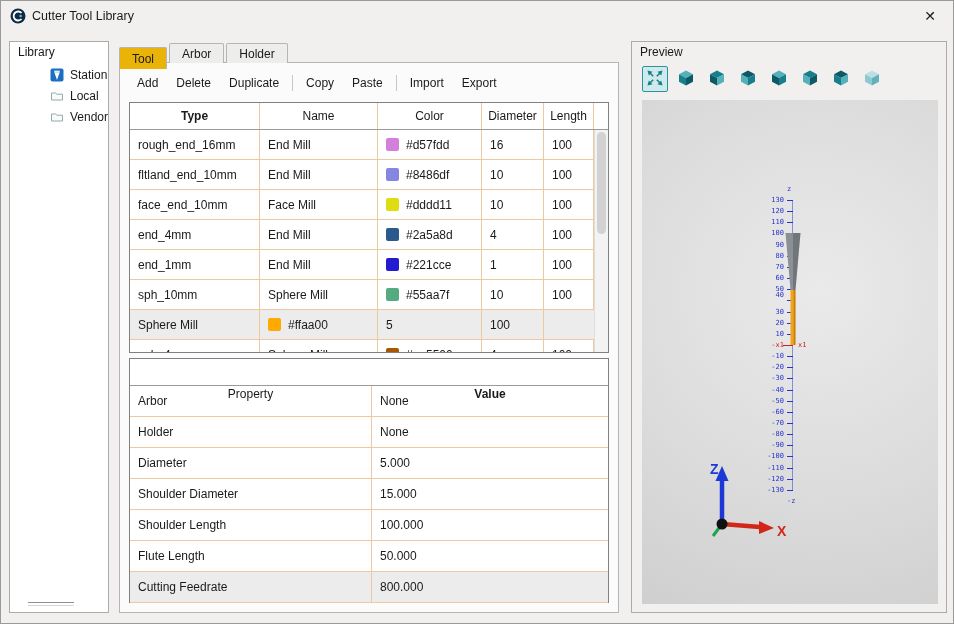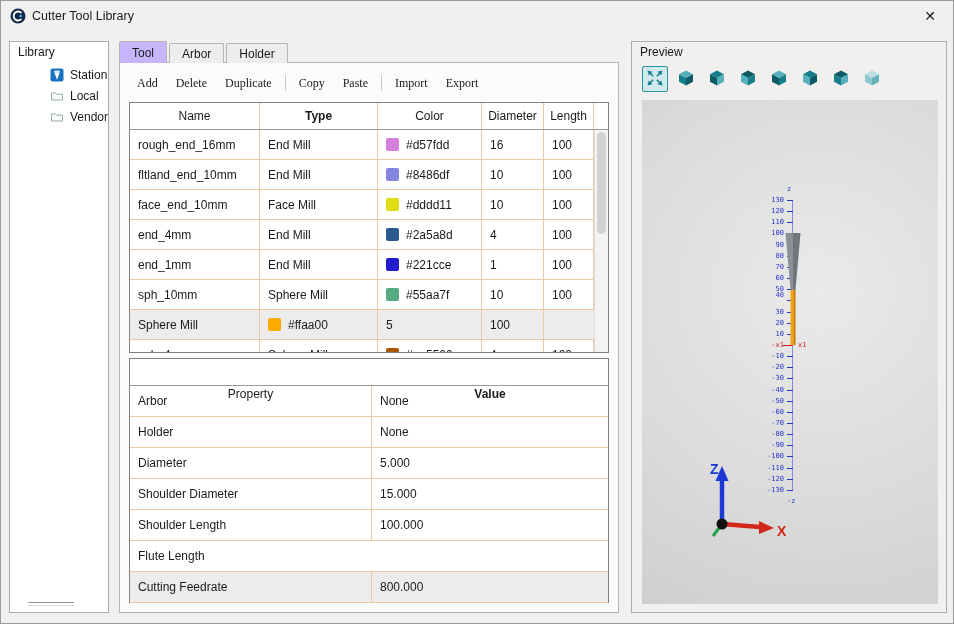--- a/index.html
+++ b/index.html
@@ -14,25 +14,25 @@
   .groupbox{position:absolute;border:1px solid #ababab;box-sizing:border-box;}
   .gb-title{position:absolute;top:3px;left:8px;font-size:12px;}
   .sidebar{left:8px;top:40px;width:100px;height:572px;background:#ffffff;}
   .tree{position:absolute;left:0;top:22px;right:0;padding-left:15px;}
   .tree-item{display:flex;align-items:center;height:21px;padding-left:25px;gap:6px;cursor:default;}
   .tree-icon{width:14px;height:14px;display:inline-flex;}
   .grip{position:absolute;left:18px;bottom:6px;width:46px;height:2px;border-top:1px solid #8f8f8f;border-bottom:1px solid #d6d6d6;}
   
   .tabbar{position:absolute;left:118px;top:40px;height:21px;z-index:2;white-space:nowrap;}
   .tab{display:inline-flex;align-items:center;height:20px;padding:0 12px;background:#ededec;border:1px solid #b5b5b5;border-bottom:none;margin-right:2px;border-radius:2px 2px 0 0;position:relative;top:1px;cursor:pointer;box-sizing:border-box;}
-  .tab.active{background:#c4b5fd;height:22px;top:0;z-index:3;}
+  .tab.active{background:#eab308;height:22px;top:6px;z-index:3;}
   .tabpane{position:absolute;left:118px;top:61px;width:500px;height:551px;background:#fbfbfb;border:1px solid #b5b5b5;box-sizing:border-box;}
   
   .toolbar{position:absolute;left:8px;top:8px;height:24px;display:flex;align-items:center;}
-  .tb-btn{padding:0 9px;line-height:24px;cursor:pointer;font-family:Liberation Serif, serif;}
+  .tb-btn{padding:0 9px;line-height:24px;cursor:pointer;}
   .tb-sep{width:1px;height:16px;background:#c6c6c6;margin:0 4px;}
   
   .tool-table{position:absolute;left:9px;top:39px;width:480px;height:251px;background:#fff;border:1px solid #808080;box-sizing:border-box;}
   .tt-header{display:grid;grid-template-columns:130px 118px 104px 62px 50px;height:27px;border-bottom:1px solid #9a9a9a;box-sizing:border-box;}
   .tt-h{display:flex;align-items:center;justify-content:center;border-right:1px solid #ecc9a0;box-sizing:border-box;}
   .tt-h.b{font-weight:bold;}
   .tt-body{position:absolute;left:0;top:27px;right:14px;bottom:0;overflow:hidden;}
   .tt-row{display:grid;grid-template-columns:130px 118px 104px 62px 50px;height:30px;border-bottom:1px solid #ecc9a0;box-sizing:border-box;background:#fff;}
   .tt-row.sel{background:#ececec;}
   .tt-c{display:flex;align-items:center;padding-left:8px;border-right:1px solid #ecc9a0;box-sizing:border-box;overflow:hidden;white-space:nowrap;}
@@ -127,22 +127,22 @@
         <span class="tb-sep"></span>
         <span class="tb-btn">Copy</span>
         <span class="tb-btn">Paste</span>
         <span class="tb-sep"></span>
         <span class="tb-btn">Import</span>
         <span class="tb-btn">Export</span>
       </div>
 
     <div class="tool-table">
       <div class="tt-header">
+          <div class="tt-h b">Type</div>
           <div class="tt-h">Name</div>
-          <div class="tt-h b">Type</div>
           <div class="tt-h">Color</div>
           <div class="tt-h">Diameter</div>
           <div class="tt-h">Length</div>
         </div>
       <div class="tt-body">
           <div class="tt-row">
             <div class="tt-c">rough_end_16mm</div>
             <div class="tt-c">End Mill</div>
             <div class="tt-c">
               <span class="swatch" style="background: rgb(213, 127, 221);"></span>
@@ -247,20 +247,21 @@
           <div class="pt-row">
             <div class="pt-c">Shoulder Diameter</div>
             <div class="pt-c">15.000</div>
           </div>
           <div class="pt-row">
             <div class="pt-c">Shoulder Length</div>
             <div class="pt-c">100.000</div>
           </div>
           <div class="pt-row">
             <div class="pt-c">Flute Length</div>
+            <div class="pt-c">50.000</div>
           </div>
           <div class="pt-row sel">
             <div class="pt-c">Cutting Feedrate</div>
             <div class="pt-c">800.000</div>
           </div>
         </div>
     </div>
   </div>
 
   <div class="groupbox preview">

